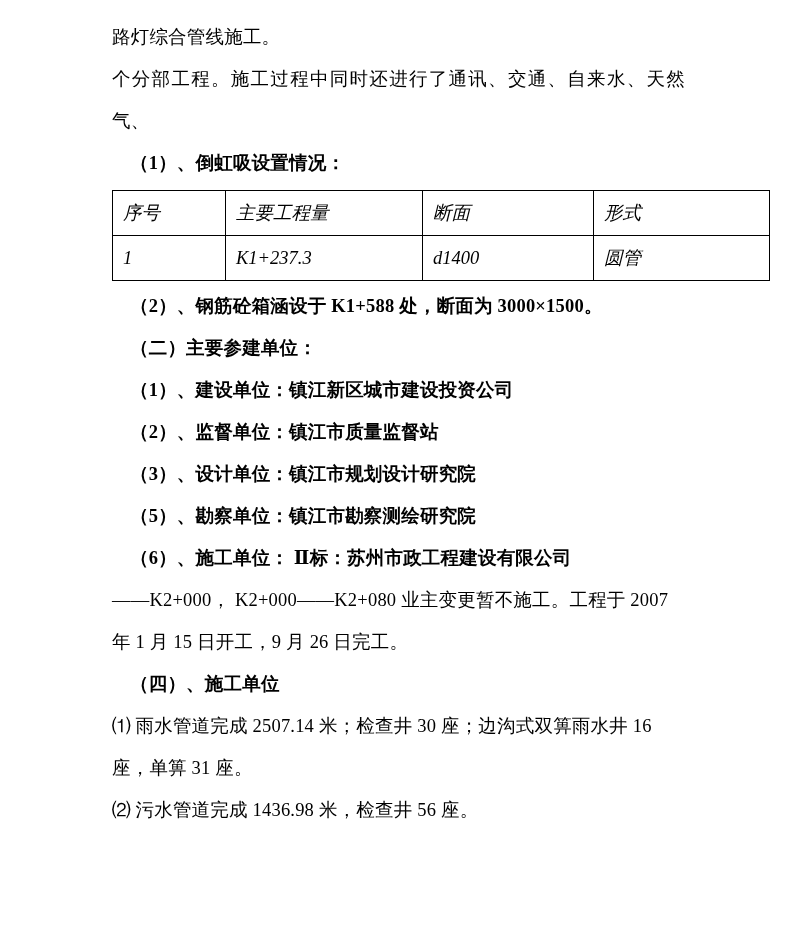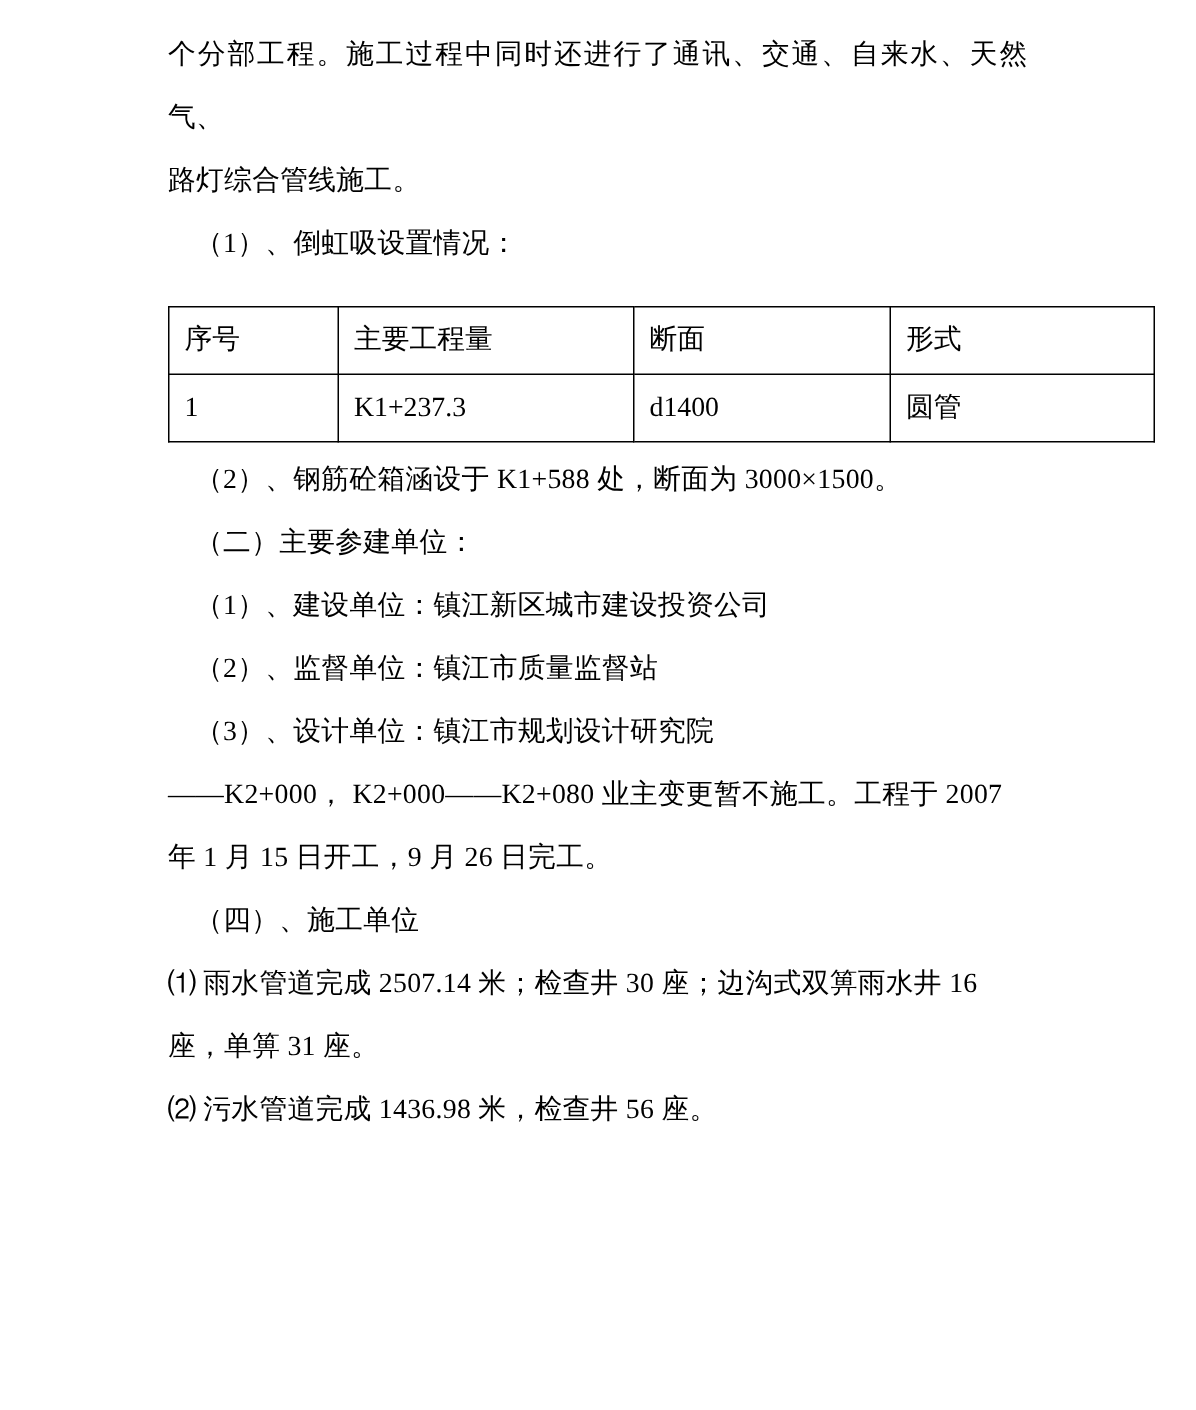--- a/index.html
+++ b/index.html
@@ -24,29 +24,31 @@
   .para {
     font-size: 18.5px;
     line-height: 42px;
     margin: 0;
     text-align: justify;
     letter-spacing: 0.2px;
   }
   .indent {
     text-indent: 0;
     padding-left: 18px;
+    font-weight: bold;
   }
   .noindent {
     padding-left: 0;
   }
   table.dhx {
     border-collapse: collapse;
     width: 573px;
-    margin: 20px 0 4px 0;
+    margin: 6px 0 4px 0;
     table-layout: fixed;
+    font-style: italic;
   }
   table.dhx td, table.dhx th {
     border: 1px solid #000000;
     font-size: 18.5px;
     font-weight: normal;
     text-align: left;
     padding: 8px 10px 8px 10px;
     height: 28px;
     line-height: 24px;
     font-family: "Liberation Serif", "DejaVu Serif", serif;
@@ -58,22 +60,22 @@
   .col1 { width: 176px; }
   .col2 { width: 150px; }
   .col3 { width: 155px; }
   .cell-pad-l { padding-left: 26px; }
 </style>
 </head>
 <body>
 
 <div class="page">
 
+  <p class="para noindent">路灯综合管线施工。</p>
   <p class="para noindent">个分部工程。施工过程中同时还进行了通讯、交通、自来水、天然气、</p>
-  <p class="para noindent">路灯综合管线施工。</p>
   <p class="para indent">（1）、倒虹吸设置情况：</p>
 
   <table class="dhx">
     <thead>
       <tr>
         <th class="col0">序号</th>
         <th class="col1 cell-pad-l">主要工程量</th>
         <th class="col2">断面</th>
         <th class="col3">形式</th>
       </tr>
@@ -86,20 +88,22 @@
         <td class="col3">圆管</td>
       </tr>
     </tbody>
   </table>
 
   <p class="para indent">（2）、钢筋砼箱涵设于 K1+588 处，断面为 3000×1500。</p>
   <p class="para indent">（二）主要参建单位：</p>
   <p class="para indent">（1）、建设单位：镇江新区城市建设投资公司</p>
   <p class="para indent">（2）、监督单位：镇江市质量监督站</p>
   <p class="para indent">（3）、设计单位：镇江市规划设计研究院</p>
+  <p class="para indent">（5）、勘察单位：镇江市勘察测绘研究院</p>
+  <p class="para indent">（6）、施工单位： Ⅱ标：苏州市政工程建设有限公司</p>
   <p class="para noindent">——K2+000， K2+000——K2+080 业主变更暂不施工。工程于 2007</p>
   <p class="para noindent">年 1 月 15 日开工，9 月 26 日完工。</p>
   <p class="para indent">（四）、施工单位</p>
   <p class="para noindent">⑴ 雨水管道完成 2507.14 米；检查井 30 座；边沟式双箅雨水井 16</p>
   <p class="para noindent">座，单箅 31 座。</p>
   <p class="para noindent">⑵ 污水管道完成 1436.98 米，检查井 56 座。</p>
 
 </div>
 
 </body></html>

